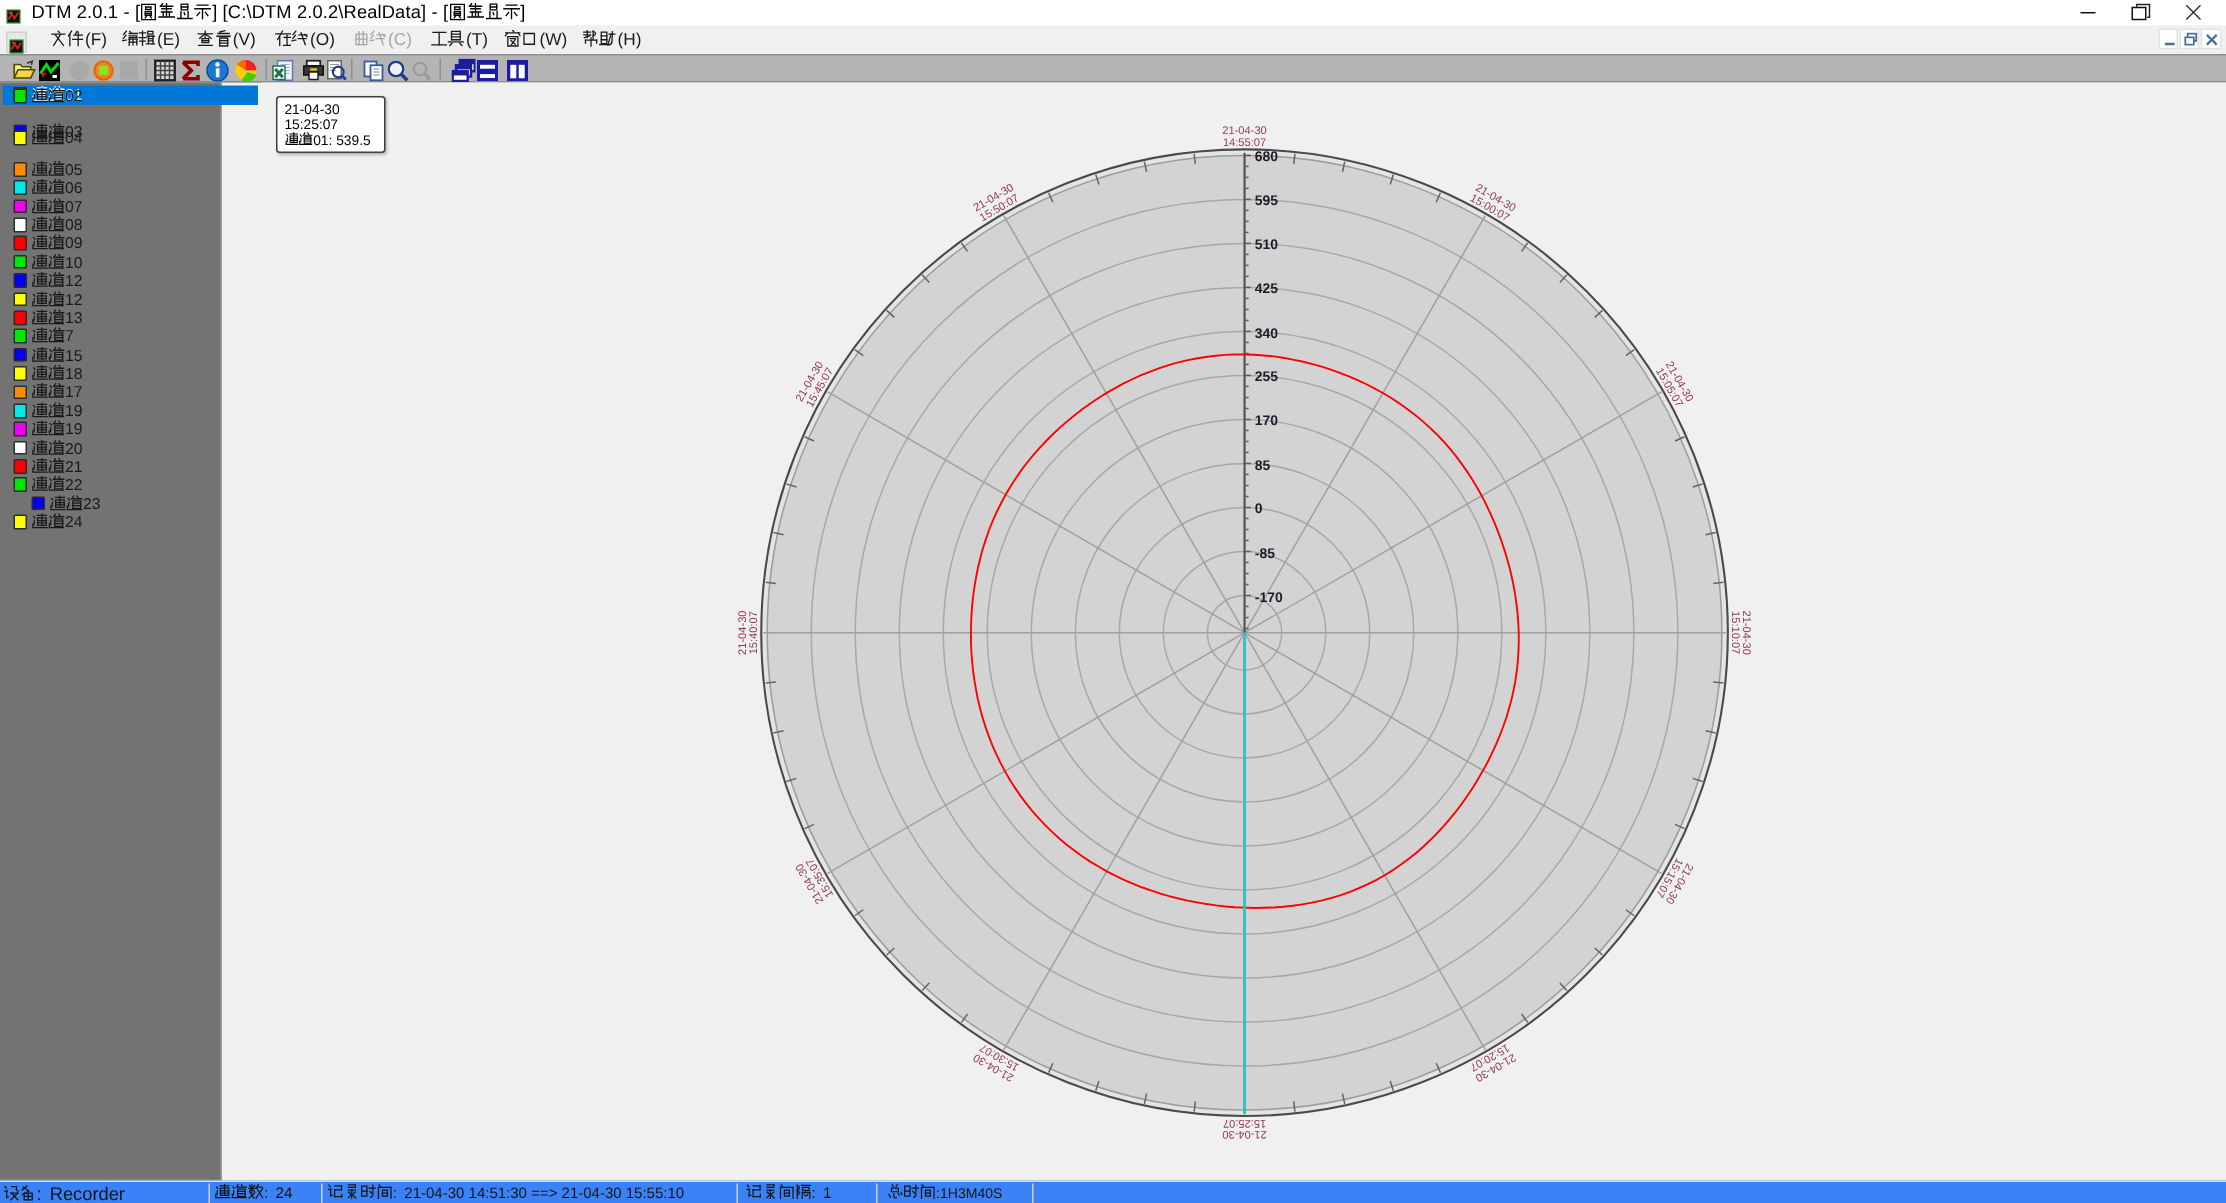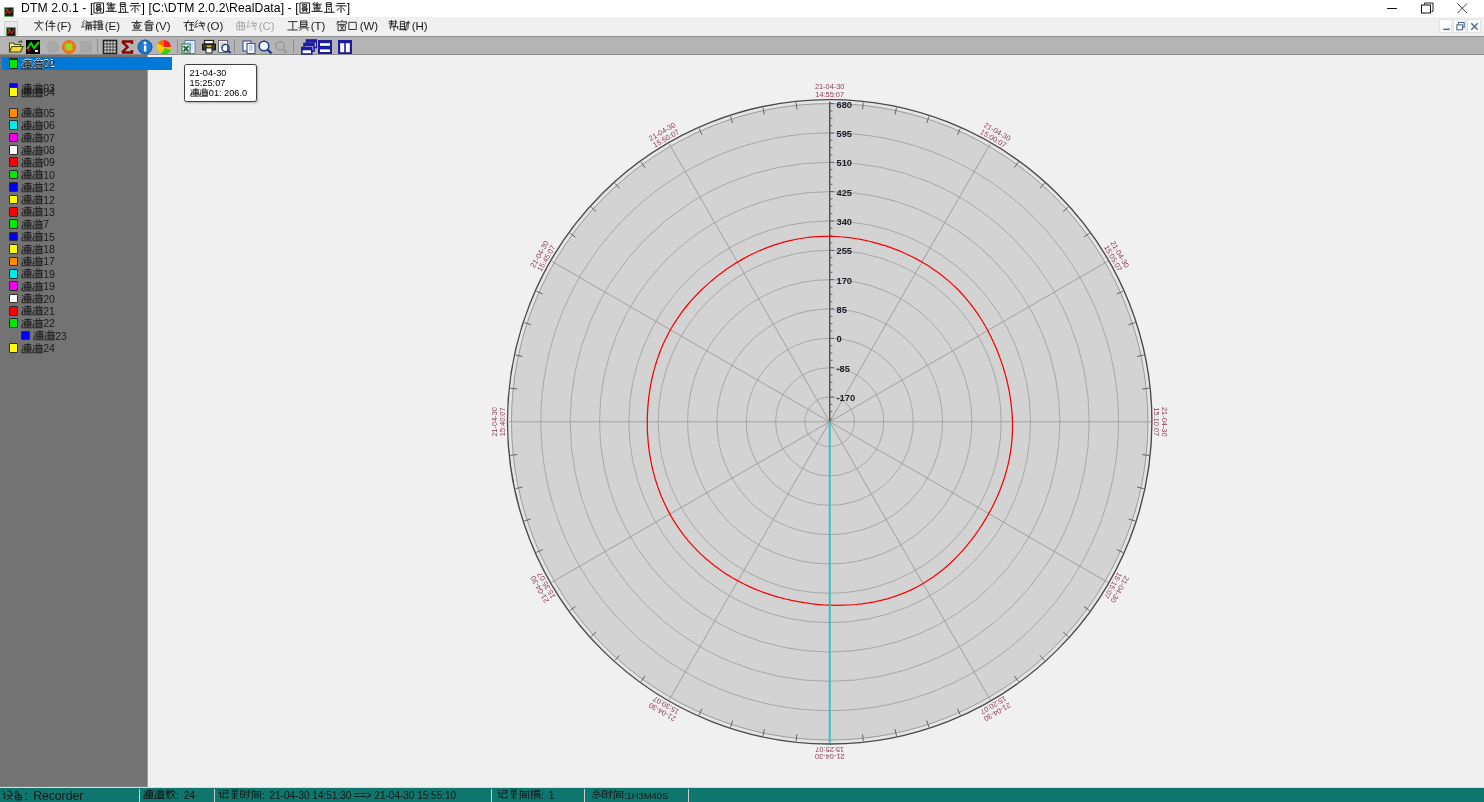--- a/index.html
+++ b/index.html
@@ -23,21 +23,21 @@
 .row{position:absolute;font-size:11px;color:#1a1a1a;white-space:nowrap}
 .row.sel{background:#0078d7;color:#fff}
 .sw{position:absolute;left:6.5px;top:1.2px;width:9.6px;height:9.6px;border:1px solid #2c2c2c;border-radius:1px}
 .lbl{position:absolute;left:18.5px;top:0px}
 .lbl .num{font-size:10.5px;vertical-align:0.5px}
 #chartbg{position:absolute;left:175px;top:55px;width:1309px;height:732px;background:#f0f0f0}
 #chart{position:absolute;left:0;top:0}
 #tip{position:absolute;left:184px;top:63.5px;width:73px;height:38.5px;background:#fff;
  border:1.4px solid #3f3f3f;border-radius:2.5px;font-size:9.2px;color:#000;padding:3.4px 0 0 4.6px;
  line-height:10.3px;box-shadow:1px 1px 2px rgba(0,0,0,0.25);z-index:5}
-#status{position:absolute;left:0;top:787px;width:1484px;height:15px;background:#0f766e;font-size:11.2px;color:#161616;border-top:1px solid #dadada}
+#status{position:absolute;left:0;top:787px;width:1484px;height:15px;background:#3b82f6;font-size:11.2px;color:#161616;border-top:1px solid #dadada}
 .sti{position:absolute;top:0.5px;white-space:pre}
 .ssep{position:absolute;top:1px;width:1px;height:13px;background:#cdcdcd}
 .fc{letter-spacing:1px}
 .cg{stroke:currentColor;fill:none;stroke-width:7.5px;stroke-linecap:square}
 </style></head>
 <body>
 <svg width="0" height="0" style="position:absolute">
     <defs>
       <g id="none"></g>
       <symbol id="tong1" viewBox="0 0 100 100">
@@ -887,21 +887,21 @@
       </g>
     </g>
   </svg>
 <div id="tip">
     <div>21-04-30</div>
     <div>15:25:07</div>
     <div><svg class="cg" style="width:9.6px;height:9.6px;vertical-align:-1.2px">
         <use href="#tong1"></use>
       </svg><svg class="cg" style="width:9.6px;height:9.6px;vertical-align:-1.2px">
         <use href="#dao"></use>
-      </svg><span style="letter-spacing:0">01: 206.0</span></div>
+      </svg><span style="letter-spacing:0">01: 539.5</span></div>
   </div>
 <div id="status">
     <div class="sti" style="left:2px"><svg class="cg" style="width:11.2px;height:11.2px;vertical-align:-1.5px">
         <use href="#she"></use>
       </svg><svg class="cg" style="width:11.2px;height:11.2px;vertical-align:-1.5px">
         <use href="#bei"></use>
       </svg><span style="font-size:12.2px"><span class="fc">: </span>Recorder</span></div>
     <div class="ssep" style="left:139px"></div>
     <div class="sti" style="left:143px"><svg class="cg" style="width:11.0px;height:11.0px;vertical-align:-1.5px">
         <use href="#tong1"></use>

